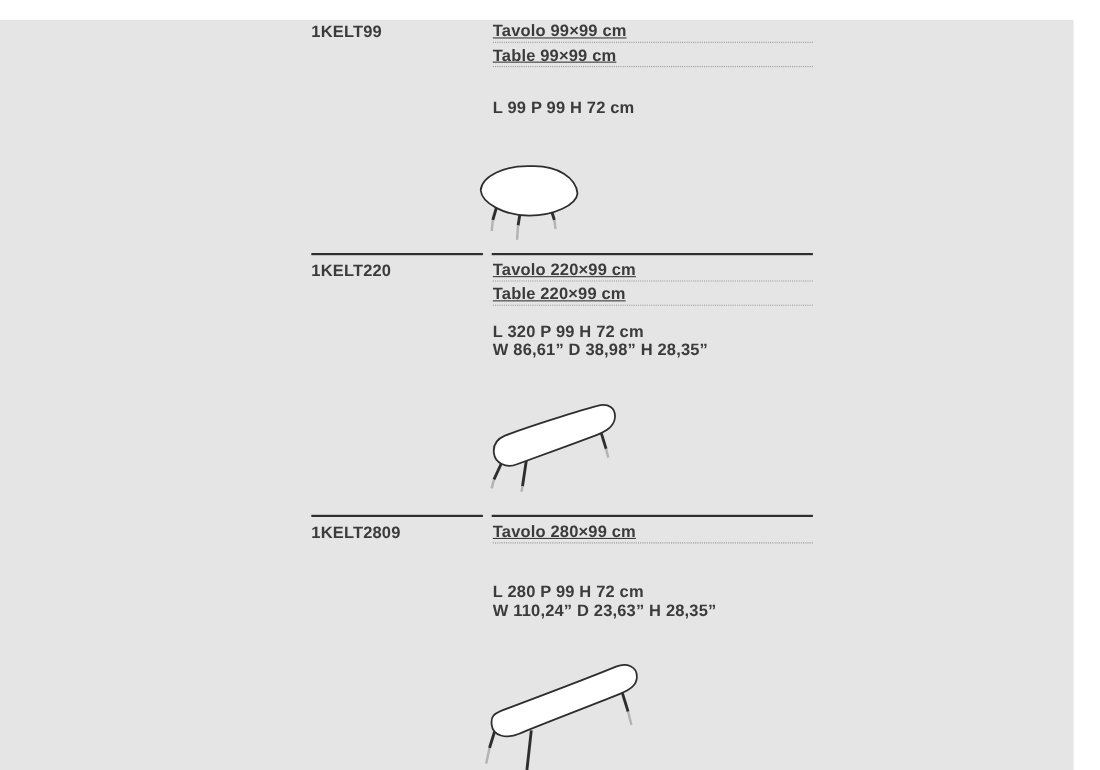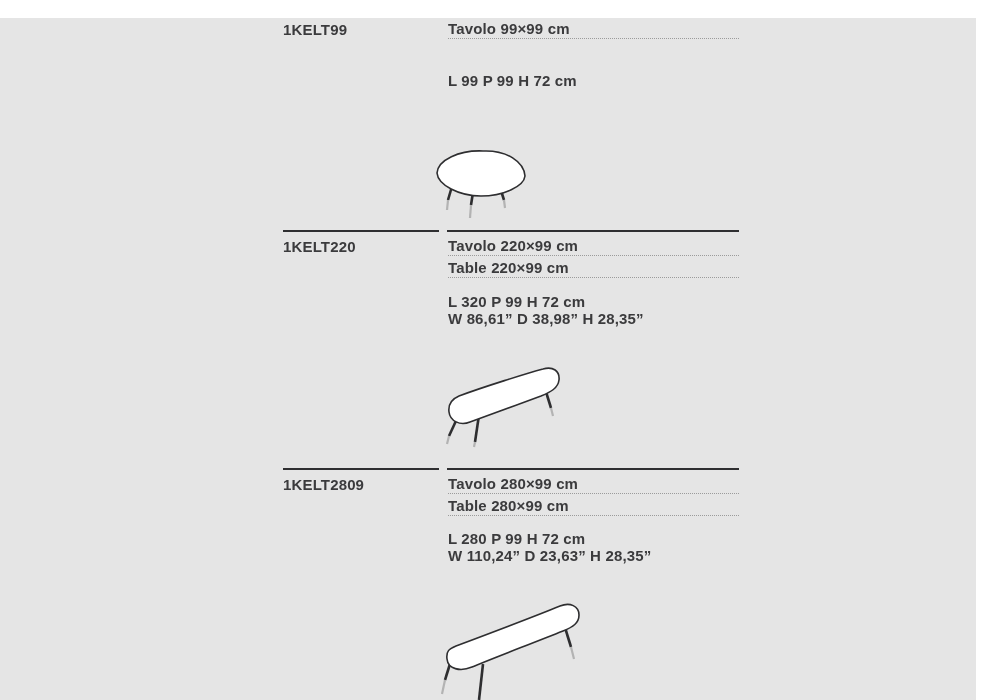--- a/index.html
+++ b/index.html
@@ -9,37 +9,38 @@
     color:#3b3b3d;font-weight:700;letter-spacing:.15px;margin-top:18px;
     -webkit-font-smoothing:antialiased;
   }
   .rule{position:absolute;height:0;border-top:2px solid #2f2f31;}
   .rule.l{left:283px;width:156px;}
   .rule.r{left:447px;width:292px;}
   .code{position:absolute;left:283px;font-size:15px;line-height:15px;white-space:nowrap;}
   .titles{position:absolute;left:448px;width:291px;}
   .trow{
     font-size:15px;line-height:15px;padding-bottom:2px;margin-bottom:4px;
-    border-bottom:1px dotted #9b9b9b;white-space:nowrap;
+    border-bottom:1px dotted #9b9b9b;white-space:nowrap;text-decoration:underline;
   }
   .dims{position:absolute;left:448px;font-size:15px;line-height:17px;white-space:nowrap;}
   .drawing{position:absolute;}
   .drawing svg{display:block;}
 </style>
 </head>
 <body>
 
 <div class="page">
 
   <section>
     <div class="code" style="top:4px">1KELT99</div>
     <div class="titles" style="top:3px">
       <div class="trow">Tavolo 99×99 cm</div>
+      <div class="trow">Table 99×99 cm</div>
     </div>
-    <div class="dims" style="top:54px">
+    <div class="dims" style="top:72px">
       <div>L 99 P 99 H 72 cm</div>
     </div>
     <div class="drawing" style="left:435px;top:128px">
       <svg width="95" height="80" viewBox="0 0 95 80">
 
         <path d="M20 30 L13 54" stroke="#2e2e30" stroke-width="2.6" fill="none"></path>
         <path d="M39 40 L36 59" stroke="#2e2e30" stroke-width="2.6" fill="none"></path>
         <path d="M62 32 L69 54" stroke="#2e2e30" stroke-width="2.6" fill="none"></path>
 
         <path d="M2 27 C3 14 24 4 48 5 C72 4 89 16 90 30 C89 40 69 50 46 50 C24 50 3 39 2 27 Z" fill="#ffffff" stroke="#2e2e30" stroke-width="1.6"></path>
@@ -79,21 +80,20 @@
       </svg>
     </div>
   </section>
 
   <section>
     <div class="rule l" style="top:450px"></div>
     <div class="rule r" style="top:450px"></div>
     <div class="code" style="top:459px">1KELT2809</div>
     <div class="titles" style="top:458px">
       <div class="trow">Tavolo 280×99 cm</div>
-      <div class="trow">Table 280×99 cm</div>
     </div>
     <div class="dims" style="top:512px">
       <div>L 280 P 99 H 72 cm</div>
       <div>W 110,24” D 23,63” H 28,35”</div>
     </div>
     <div class="drawing" style="left:438px;top:578px">
       <svg width="165" height="120" viewBox="0 0 165 120">
 
         <path d="M16 55 L7 84" stroke="#2e2e30" stroke-width="2.6" fill="none"></path>
         <path d="M45 68 L41 104" stroke="#2e2e30" stroke-width="2.6" fill="none"></path>

